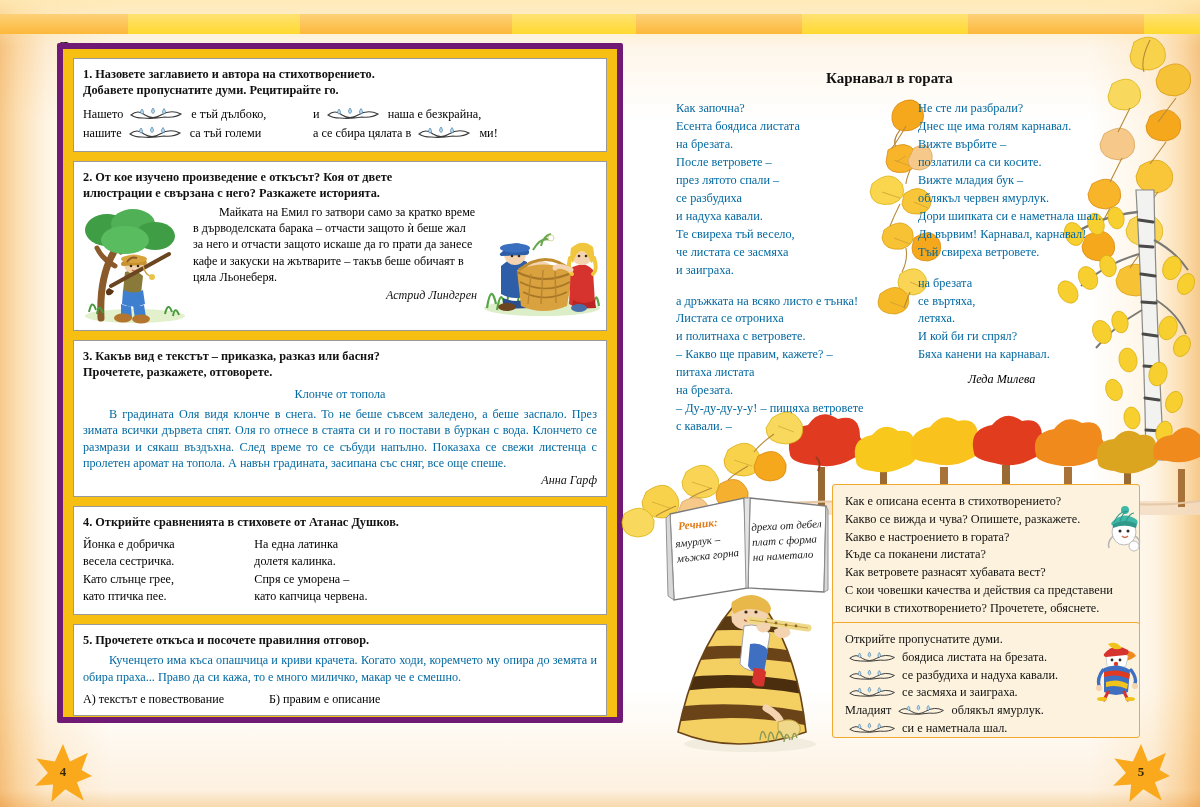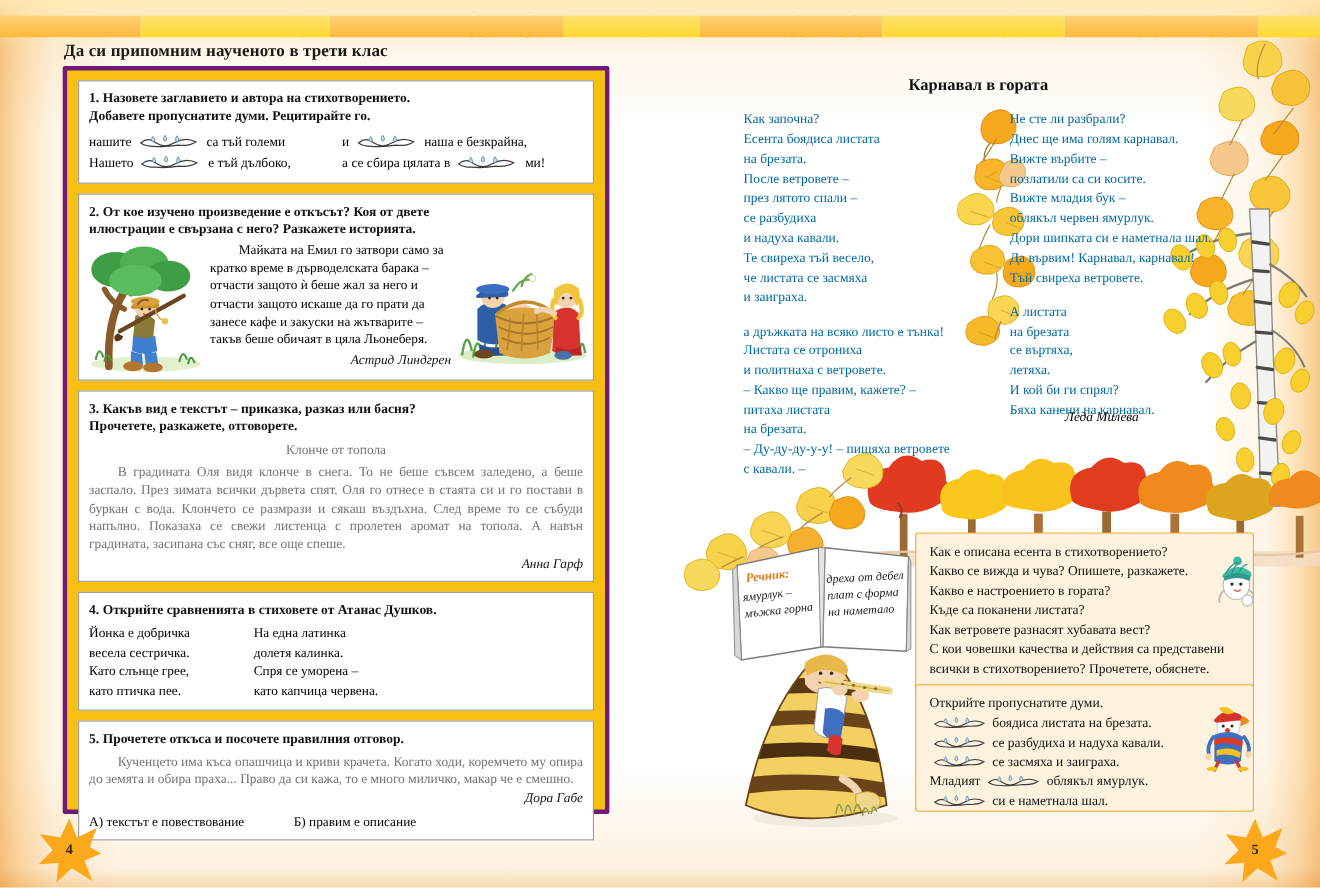--- a/index.html
+++ b/index.html
@@ -41,38 +41,38 @@
 
   
   .section-title {
     position: absolute; left: 58px; top: 38px;
     font-size: 15.5px; font-weight: bold; color: #1a1a1a;
     letter-spacing: .1px;
   }
 
   
   .yellow-frame {
-    position: absolute; left: 57px; top: 60px; width: 497px; height: 680px;
+    position: absolute; left: 57px; top: 43px; width: 566px; height: 680px;
     background: #f6bf12;
-    border: 4px solid #701a75;
+    border: 6px solid #701a75;
     border-radius: 2px;
     padding: 9px 10px;
   }
   .task-box {
     background: #ffffff;
     border: 1px solid #9a9a9a;
     margin-bottom: 9px;
     padding: 7px 9px 8px 9px;
     position: relative;
   }
   .task-head {
     font-size: 12.3px; font-weight: bold; color: #111; line-height: 1.32;
   }
   .task-body {
-    font-size: 12.2px; color: #737373; line-height: 1.35;
+    font-size: 12.2px; color: #0369a1; line-height: 1.35;
   }
   .center { text-align: center; }
   .indent { text-indent: 26px; }
   .attrib {
     text-align: right; font-style: italic; font-size: 12.1px;
     margin-top: 2px; color: #111;
   }
   .justify { text-align: justify; }
 
   
@@ -205,42 +205,42 @@
 <div class="section-title">Да си припомним наученото в трети клас</div>
 
 <div class="yellow-frame">
 
   <div class="task-box">
     <div class="task-head">1. Назовете заглавието и автора на стихотворението.</div>
     <div class="task-head">Добавете пропуснатите думи. Рецитирайте го.</div>
     <div class="t1-grid">
       <div class="t1-col a">
         <div>
+          <span>Нашето</span>
+          <span class="blank">
+            <svg viewBox="0 0 56 15" width="56" height="15">
+                <path d="M2 9 Q9 3 16 9 Q24 14 32 9 Q42 3 52 8 Q46 12 36 11 Q24 13 14 12 Q6 12 2 9Z" fill="none" stroke="#3b3b3b" stroke-width="1.1"></path>
+                <path d="M13 3 q3 4 0 5 q-3 -1 0 -5Z" fill="#b9ddf2" stroke="#4a7fa5" stroke-width=".7"></path>
+                <path d="M24 2 q3 4 0 5.5 q-3 -1.5 0 -5.5Z" fill="#b9ddf2" stroke="#4a7fa5" stroke-width=".7"></path>
+                <path d="M35 2.5 q3 4 0 5.5 q-3 -1.5 0 -5.5Z" fill="#b9ddf2" stroke="#4a7fa5" stroke-width=".7"></path>
+              </svg>
+          </span>
+          <span>е тъй дълбоко,</span>
+        </div>
+        <div>
           <span>нашите</span>
           <span class="blank">
             <svg viewBox="0 0 56 15" width="56" height="15">
                 <path d="M2 9 Q9 3 16 9 Q24 14 32 9 Q42 3 52 8 Q46 12 36 11 Q24 13 14 12 Q6 12 2 9Z" fill="none" stroke="#3b3b3b" stroke-width="1.1"></path>
                 <path d="M13 3 q3 4 0 5 q-3 -1 0 -5Z" fill="#b9ddf2" stroke="#4a7fa5" stroke-width=".7"></path>
                 <path d="M24 2 q3 4 0 5.5 q-3 -1.5 0 -5.5Z" fill="#b9ddf2" stroke="#4a7fa5" stroke-width=".7"></path>
                 <path d="M35 2.5 q3 4 0 5.5 q-3 -1.5 0 -5.5Z" fill="#b9ddf2" stroke="#4a7fa5" stroke-width=".7"></path>
               </svg>
           </span>
           <span>са тъй големи</span>
-        </div>
-        <div>
-          <span>Нашето</span>
-          <span class="blank">
-            <svg viewBox="0 0 56 15" width="56" height="15">
-                <path d="M2 9 Q9 3 16 9 Q24 14 32 9 Q42 3 52 8 Q46 12 36 11 Q24 13 14 12 Q6 12 2 9Z" fill="none" stroke="#3b3b3b" stroke-width="1.1"></path>
-                <path d="M13 3 q3 4 0 5 q-3 -1 0 -5Z" fill="#b9ddf2" stroke="#4a7fa5" stroke-width=".7"></path>
-                <path d="M24 2 q3 4 0 5.5 q-3 -1.5 0 -5.5Z" fill="#b9ddf2" stroke="#4a7fa5" stroke-width=".7"></path>
-                <path d="M35 2.5 q3 4 0 5.5 q-3 -1.5 0 -5.5Z" fill="#b9ddf2" stroke="#4a7fa5" stroke-width=".7"></path>
-              </svg>
-          </span>
-          <span>е тъй дълбоко,</span>
         </div>
       </div>
       <div class="t1-col b">
         <div>
           <span>и</span>
           <span class="blank">
             <svg viewBox="0 0 56 15" width="56" height="15">
                 <path d="M2 9 Q9 3 16 9 Q24 14 32 9 Q42 3 52 8 Q46 12 36 11 Q24 13 14 12 Q6 12 2 9Z" fill="none" stroke="#3b3b3b" stroke-width="1.1"></path>
                 <path d="M13 3 q3 4 0 5 q-3 -1 0 -5Z" fill="#b9ddf2" stroke="#4a7fa5" stroke-width=".7"></path>
                 <path d="M24 2 q3 4 0 5.5 q-3 -1.5 0 -5.5Z" fill="#b9ddf2" stroke="#4a7fa5" stroke-width=".7"></path>
@@ -369,21 +369,20 @@
         <div>долетя калинка.</div>
         <div>Спря се уморена –</div>
         <div>като капчица червена.</div>
       </div>
     </div>
   </div>
 
   <div class="task-box" style="margin-bottom:0;">
     <div class="task-head">5. Прочетете откъса и посочете правилния отговор.</div>
     <div class="task-body indent justify" style="margin-top:4px;">Кученцето има къса опашчица и криви крачета. Когато ходи, коремчето му опира до земята и обира праха... Право да си кажа, то е много миличко, макар че е смешно.</div>
-    <div class="attrib">Дора Габе</div>
     <div class="t5-answers">
       <div>А) текстът е повествование</div>
       <div>Б) правим е описание</div>
     </div>
   </div>
 </div>
 
 <div class="ill" style="left:870px;top:88px;width:80px;height:300px;">
   <svg viewBox="0 0 80 300" width="80" height="300">
     <g>
@@ -498,21 +497,20 @@
     <div>Днес ще има голям карнавал.</div>
     <div>Вижте върбите –</div>
     <div>позлатили са си косите.</div>
     <div>Вижте младия бук –</div>
     <div>облякъл червен ямурлук.</div>
     <div>Дори шипката си е наметнала шал.</div>
     <div>Да вървим! Карнавал, карнавал!</div>
     <div>Тъй свиреха ветровете.</div>
   </div>
   <div class="poem-stanza">
-    <div>А листата</div>
     <div>на брезата</div>
     <div>се въртяха,</div>
     <div>летяха.</div>
     <div>И кой би ги спрял?</div>
     <div>Бяха канени на карнавал.</div>
   </div>
 </div>
 
 <div class="poem-attrib">Леда Милева</div>
 

